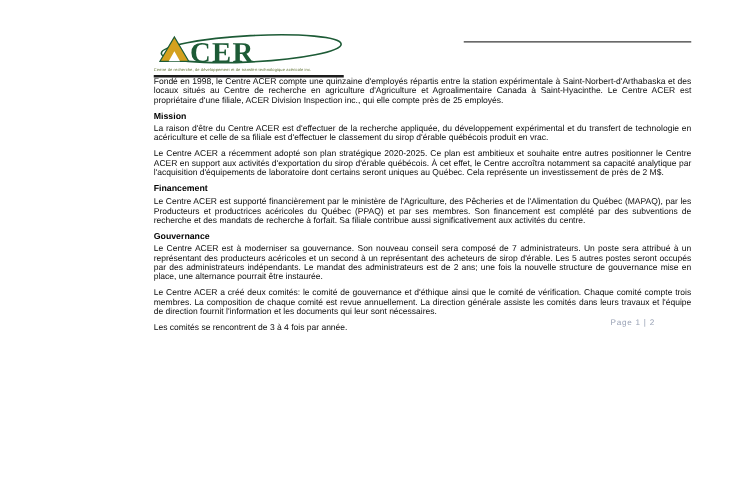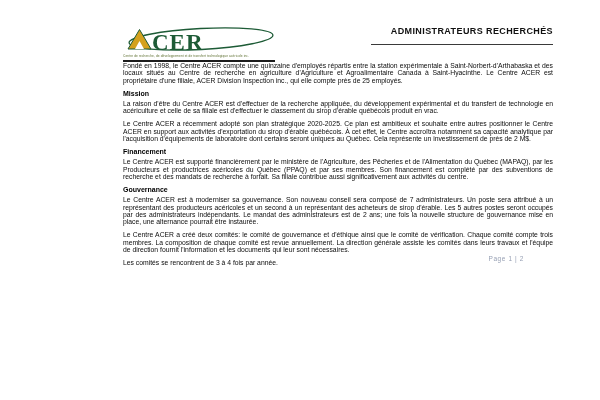--- a/index.html
+++ b/index.html
@@ -64,21 +64,20 @@
         <ellipse cx="78" cy="13" rx="72" ry="10.5" fill="none" stroke="#1d5b36" stroke-width="1.3" transform="rotate(-3 78 13)"></ellipse>
         <polygon points="5,23 16.5,3.5 28,23" fill="#d4a11e" stroke="#1d5b36" stroke-width="1"></polygon>
         <polygon points="12,23 16.5,15 21,23" fill="#ffffff"></polygon>
         <text x="29" y="23.5" font-family="Liberation Serif, serif" font-size="23" font-weight="bold" fill="#1d5b36" letter-spacing="1">CER</text>
       </svg>
       <div class="logo-tagline">Centre de recherche, de développement et de transfert technologique acéricole inc.</div>
       <div class="logo-bar"></div>
     </div>
 
     <div class="header-title">
-      <div>ADMINISTRATEURS RECHERCHÉS</div>
       <hr class="header-rule">
     </div>
 
   </div>
 
   <div class="doc-body">
     <p>Fondé en 1998, le Centre ACER compte une quinzaine d'employés répartis entre la station expérimentale à Saint-Norbert-d'Arthabaska et des locaux situés au Centre de recherche en agriculture d'Agriculture et Agroalimentaire Canada à Saint-Hyacinthe.  Le Centre ACER est propriétaire d'une filiale, ACER Division Inspection inc., qui elle compte près de 25 employés.</p>
 
     <div class="sec-heading">Mission</div>
     <p>La raison d'être du Centre ACER est d'effectuer de la recherche appliquée, du développement expérimental et du transfert de technologie en acériculture et celle de sa filiale est d'effectuer le classement du sirop d'érable québécois produit en vrac.</p>

